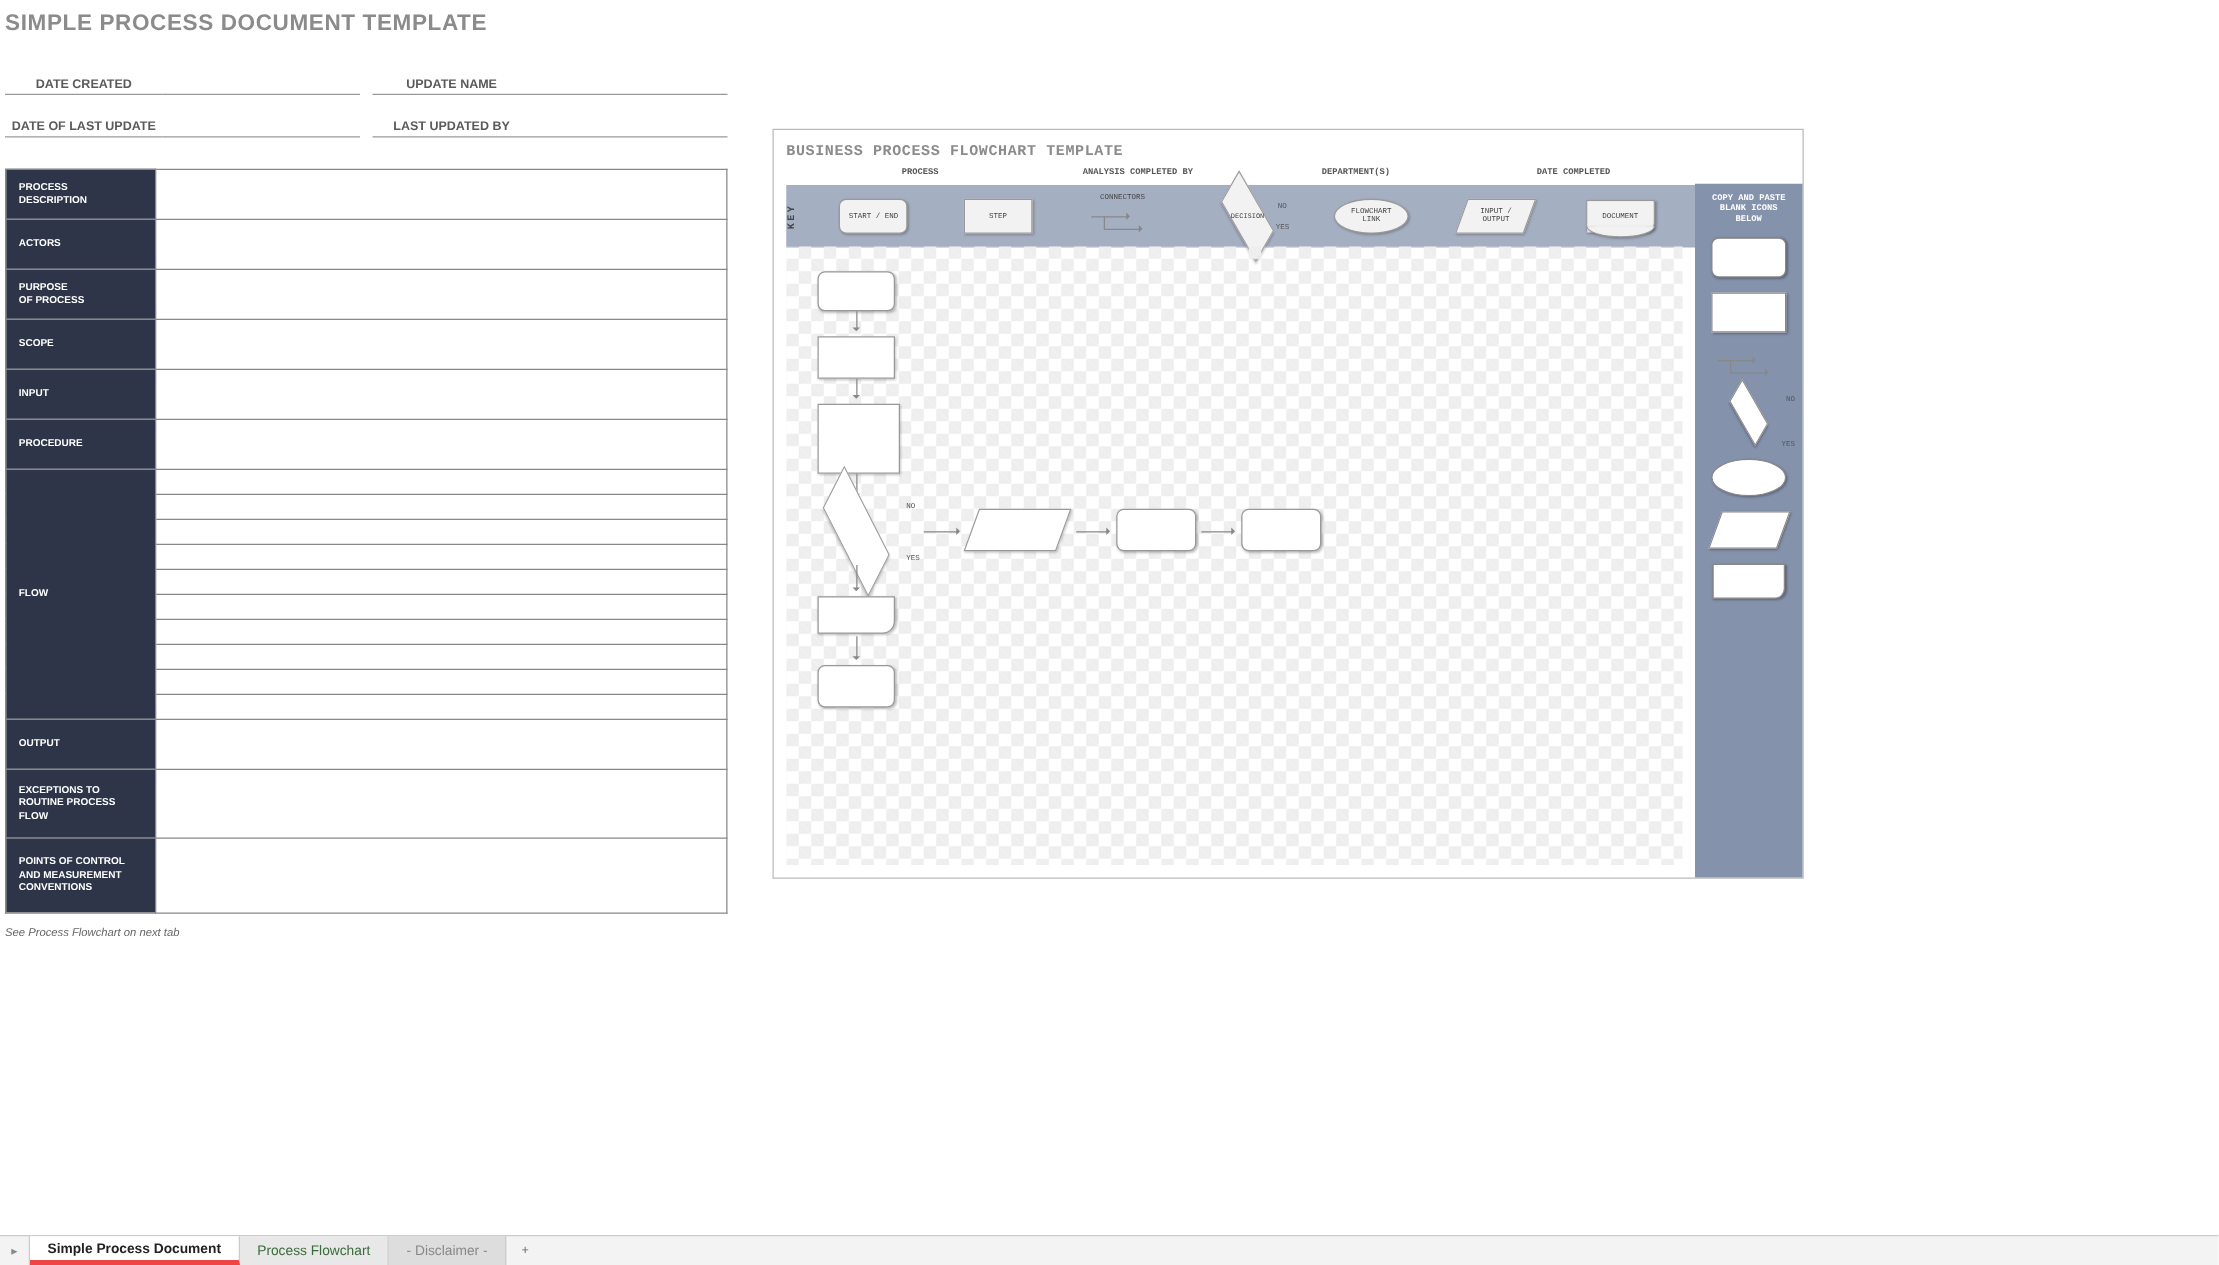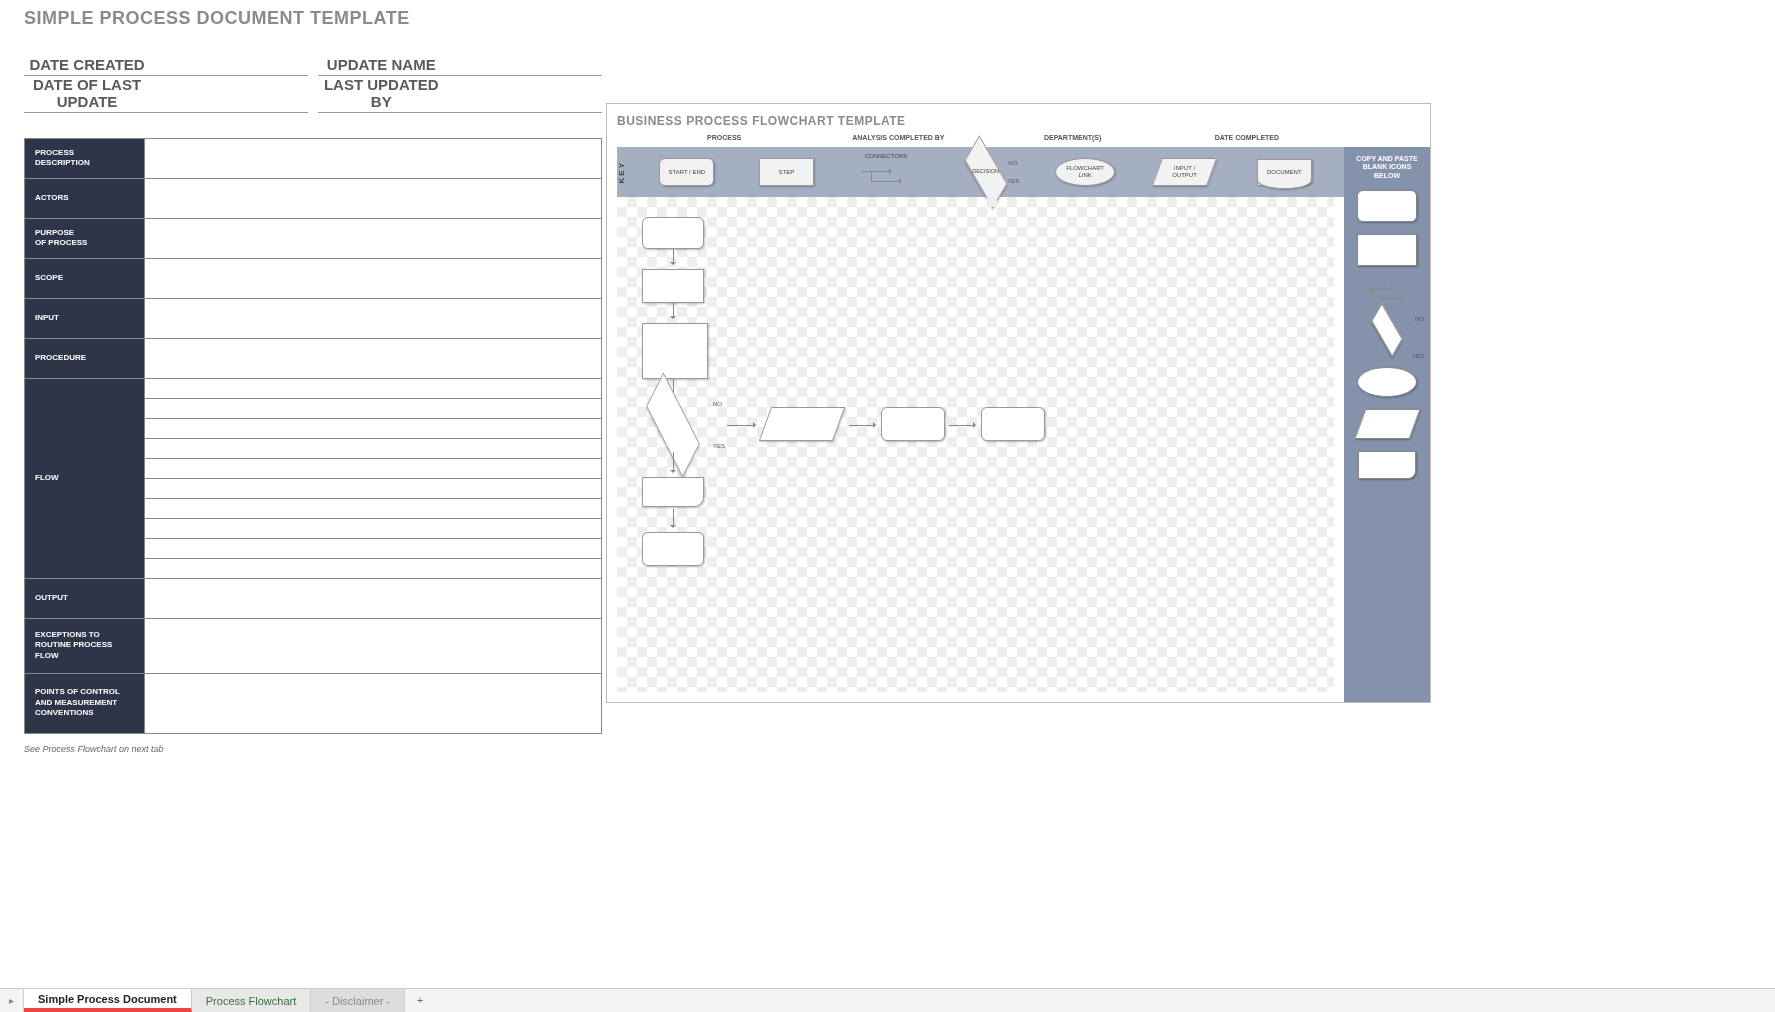--- a/index.html
+++ b/index.html
@@ -1,33 +1,33 @@
 <!DOCTYPE html>
 <html><head>
 <meta charset="utf-8">
 <style>
 * { box-sizing: border-box; margin: 0; padding: 0; }
 body { font-family: Arial, sans-serif; background: #fff; width: 1775px; height: 1012px; position: relative; font-size: 10px; color: #444; }
-.page { display: flex; gap: 4px; padding: 8px 12px 0 24px; }
+.page { display: flex; gap: 36px; padding: 8px 12px 0 4px; }
 .left-panel { width: 578px; }
 .title { font-size: 18px; font-weight: bold; color: #8b8b8b; letter-spacing: 0.5px; margin-bottom: 12px; }
 .meta-table { width: 100%; border-collapse: collapse; }
 .meta-table td { border-bottom: 1px solid #999; height: 34px; vertical-align: bottom; padding-bottom: 2px; }
-.meta-label { font-size: 15px; font-weight: bold; text-align: center; width: 120px; color: #5a5a5a; }
+.meta-label { font-size: 10px; font-weight: bold; text-align: center; width: 120px; color: #5a5a5a; }
 .meta-gap { width: 10px; border-bottom: none !important; }
 .meta-val { width: 150px; }
 .main-table { width: 100%; border-collapse: collapse; margin-top: 25px; border: 1px solid #888; }
 .main-table td { border: 1px solid #888; }
 .row-head { background: #2e3548; color: #fff; font-size: 8px; font-weight: bold; padding: 6px 10px; width: 120px; vertical-align: middle; line-height: 1.3; }
 .row-cell { background: #fff; }
 .h40 { height: 40px; }
 .h20 { height: 20px; }
 .footnote { font-size: 9px; font-style: italic; color: #666; margin-top: 10px; }
 .right-panel { flex: 1; padding-top: 95px; }
-.flowchart-box { border: 1px solid #bbb; background: #fff; width: 825px; height: 600px; padding: 10px 10px 0 10px; position: relative; }
+.flowchart-box { border: 1px solid #bbb; background: #fff; width: 825px; height: 600px; padding: 10px 10px 0 10px; position: relative; font-family: Liberation Mono, monospace; }
 .fc-title { font-size: 12px; font-weight: bold; color: #8b8b8b; letter-spacing: 0.5px; margin-bottom: 6px; }
 .fc-headers { display: flex; font-size: 7px; font-weight: bold; color: #555; margin-bottom: 6px; text-align: center; }
 .fc-headers div { flex: 1; }
 .key-bar { background: #a5afc2; height: 50px; display: flex; align-items: center; position: relative; }
 .key-label { writing-mode: vertical-rl; transform: rotate(180deg); font-size: 8px; font-weight: bold; color: #444; width: 20px; text-align: center; letter-spacing: 2px; }
 .shape-slot { flex: 1; display: flex; align-items: center; justify-content: center; position: relative; }
 .shape { background: #f2f2f2; border: 1px solid #999; box-shadow: 1px 1px 2px rgba(0,0,0,0.25); font-size: 6px; text-align: center; display: flex; align-items: center; justify-content: center; line-height: 1.1; }
 .shape.startend { width: 55px; height: 28px; border-radius: 6px; }
 .shape.step { width: 55px; height: 28px; }
 .shape.decision { width: 54px; height: 28px; transform: rotate(45deg) skew(15deg,15deg); }

